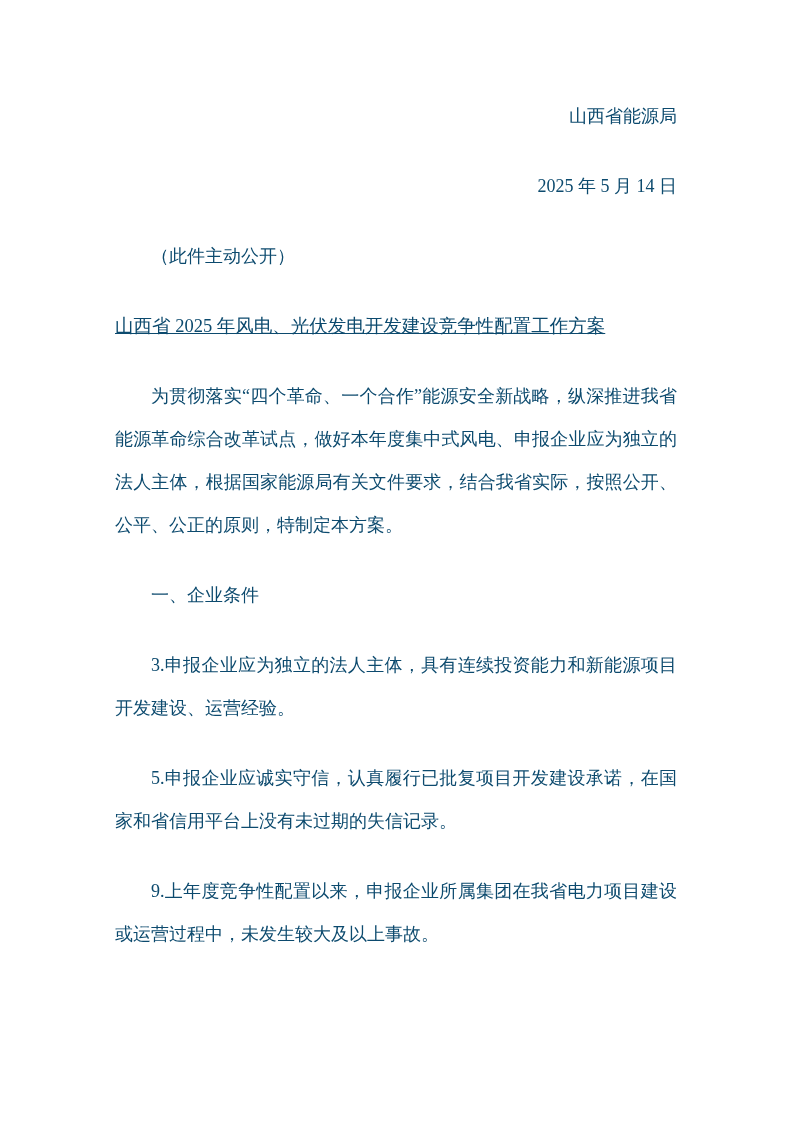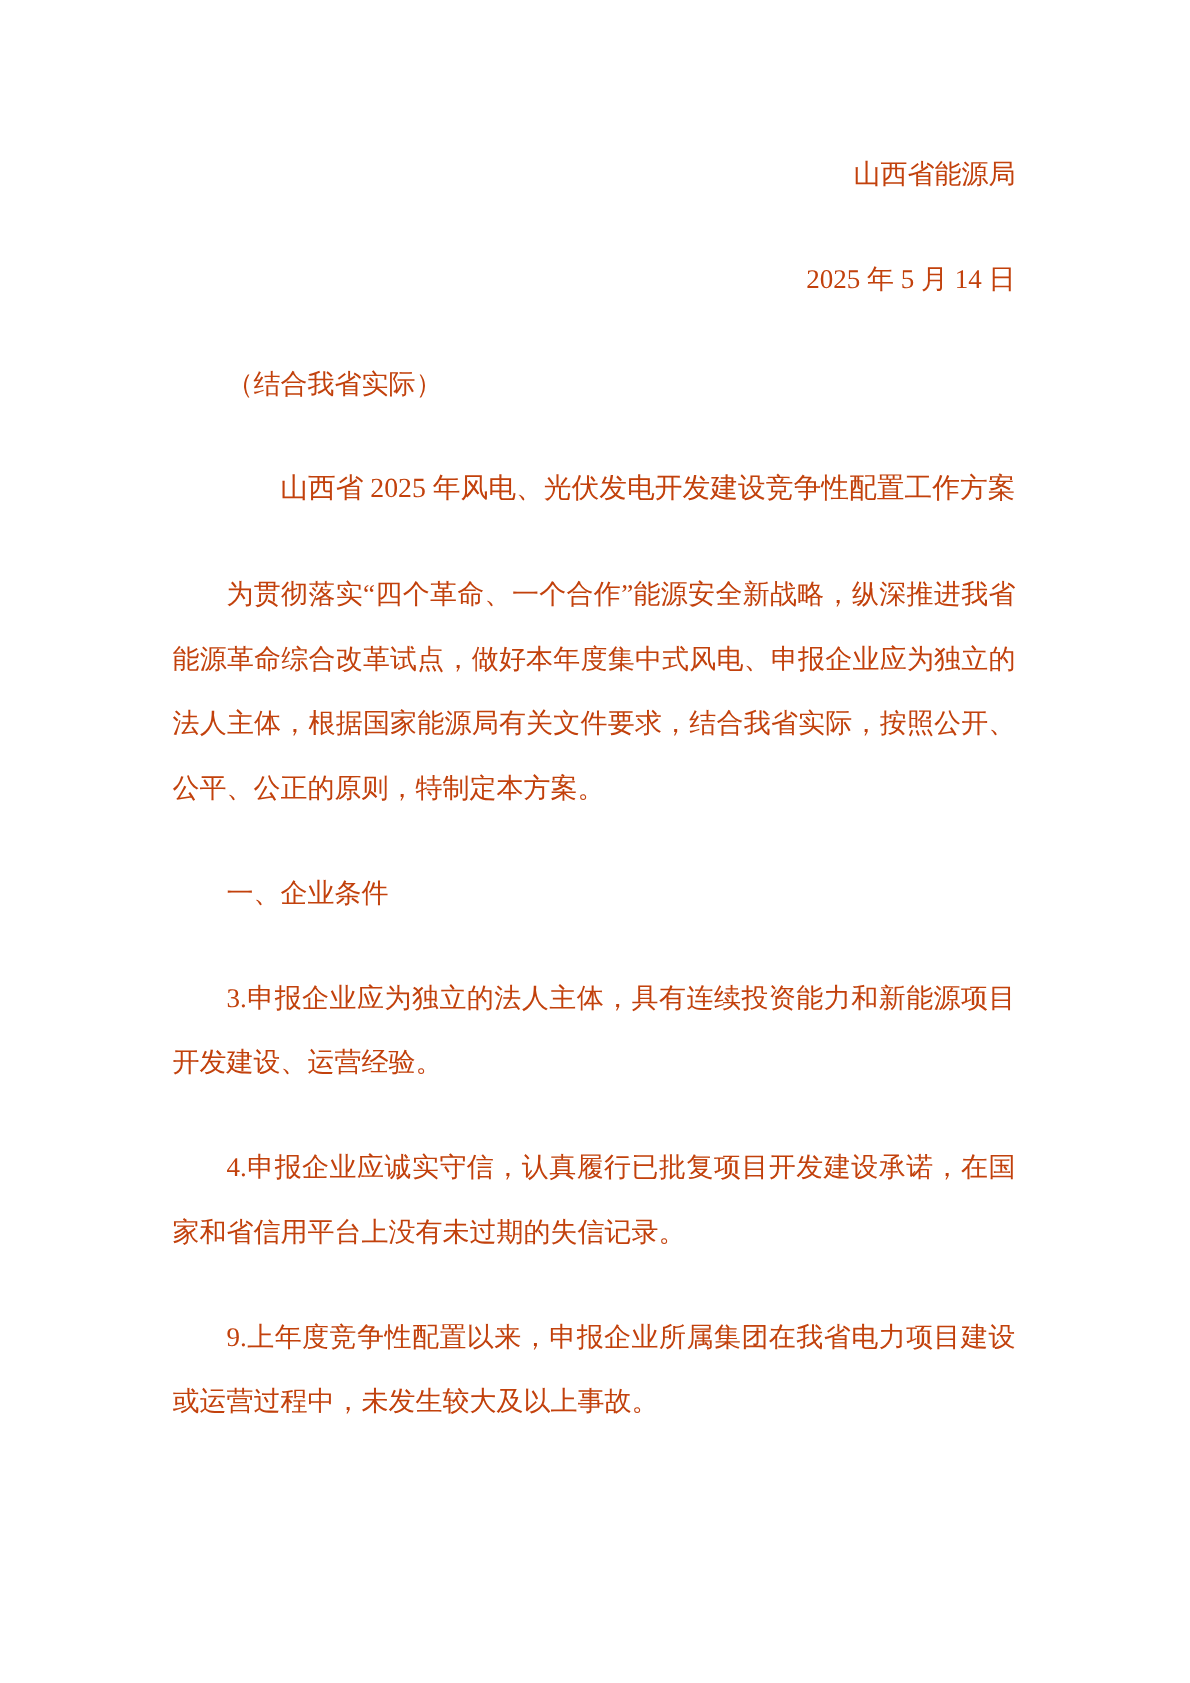--- a/index.html
+++ b/index.html
@@ -11,66 +11,67 @@
     position: relative;
     width: 793px;
     min-height: 1122px;
     margin: 0 auto;
     background: #ffffff;
     box-sizing: border-box;
     padding: 95px 116px 40px 115px;
     font-family: "Liberation Serif", "DejaVu Serif", serif;
     font-size: 18px;
     line-height: 43px;
-    color: #c2410c;
+    color: #0c4a6e;
     -webkit-font-smoothing: antialiased;
   }
   .page p, .page h1 {
     margin: 0 0 27px 0;
     padding: 0;
     font-weight: normal;
   }
   .line-right {
     text-align: right;
   }
   .line-indent {
     text-indent: 2em;
   }
   .doc-title {
     font-weight: bold;
-    text-align: right;
+    text-align: left;
     font-size: 18.5px;
     line-height: 43px;
+    text-decoration: underline;
   }
   .body-para {
     text-align: justify;
     text-indent: 2em;
   }
   .section-heading,
   .subsection-heading {
     text-indent: 2em;
   }
 </style>
 </head>
 <body>
 
 <div class="page">
 
   <p class="line-right">山西省能源局</p>
 
   <p class="line-right">2025 年 5 月 14 日</p>
 
-  <p class="line-indent">（结合我省实际）</p>
+  <p class="line-indent">（此件主动公开）</p>
 
   <h1 class="doc-title">山西省 2025 年风电、光伏发电开发建设竞争性配置工作方案</h1>
 
   <p class="body-para">为贯彻落实“四个革命、一个合作”能源安全新战略，纵深推进我省能源革命综合改革试点，做好本年度集中式风电、申报企业应为独立的法人主体，根据国家能源局有关文件要求，结合我省实际，按照公开、公平、公正的原则，特制定本方案。</p>
 
   <p class="section-heading">一、企业条件</p>
 
 
   <p class="body-para">3.申报企业应为独立的法人主体，具有连续投资能力和新能源项目开发建设、运营经验。</p>
 
-  <p class="body-para">4.申报企业应诚实守信，认真履行已批复项目开发建设承诺，在国家和省信用平台上没有未过期的失信记录。</p>
+  <p class="body-para">5.申报企业应诚实守信，认真履行已批复项目开发建设承诺，在国家和省信用平台上没有未过期的失信记录。</p>
 
   <p class="body-para">9.上年度竞争性配置以来，申报企业所属集团在我省电力项目建设或运营过程中，未发生较大及以上事故。</p>
 
 </div>
 
 </body></html>

